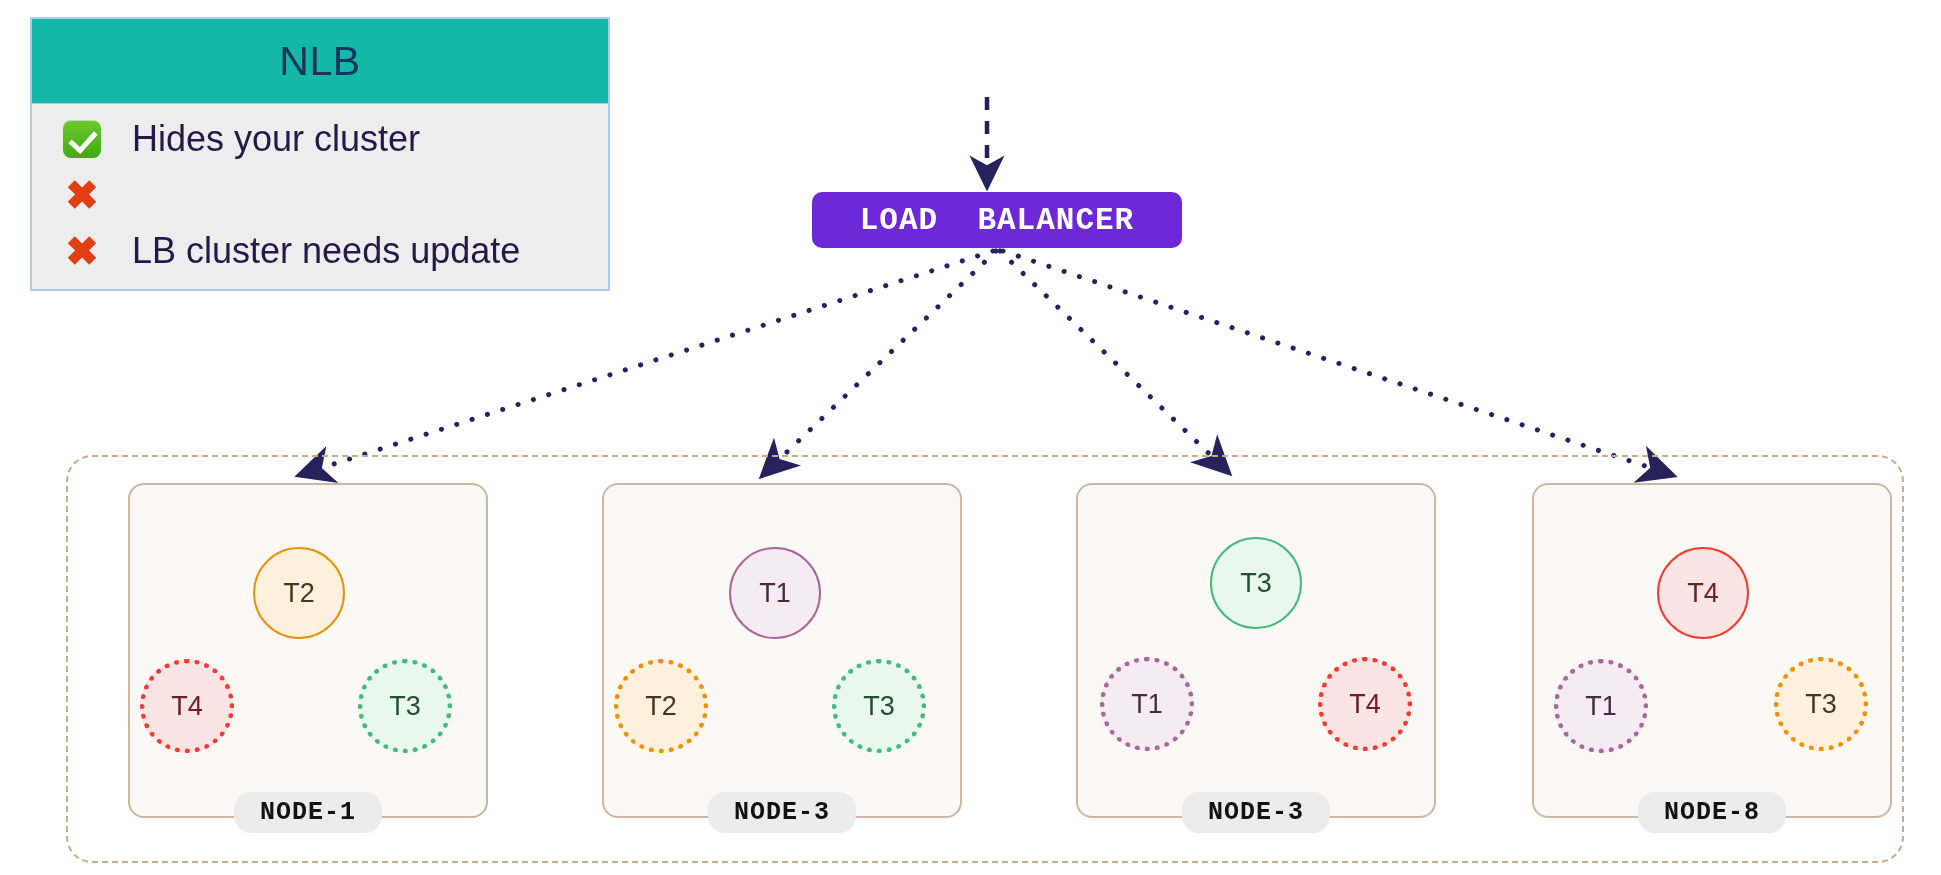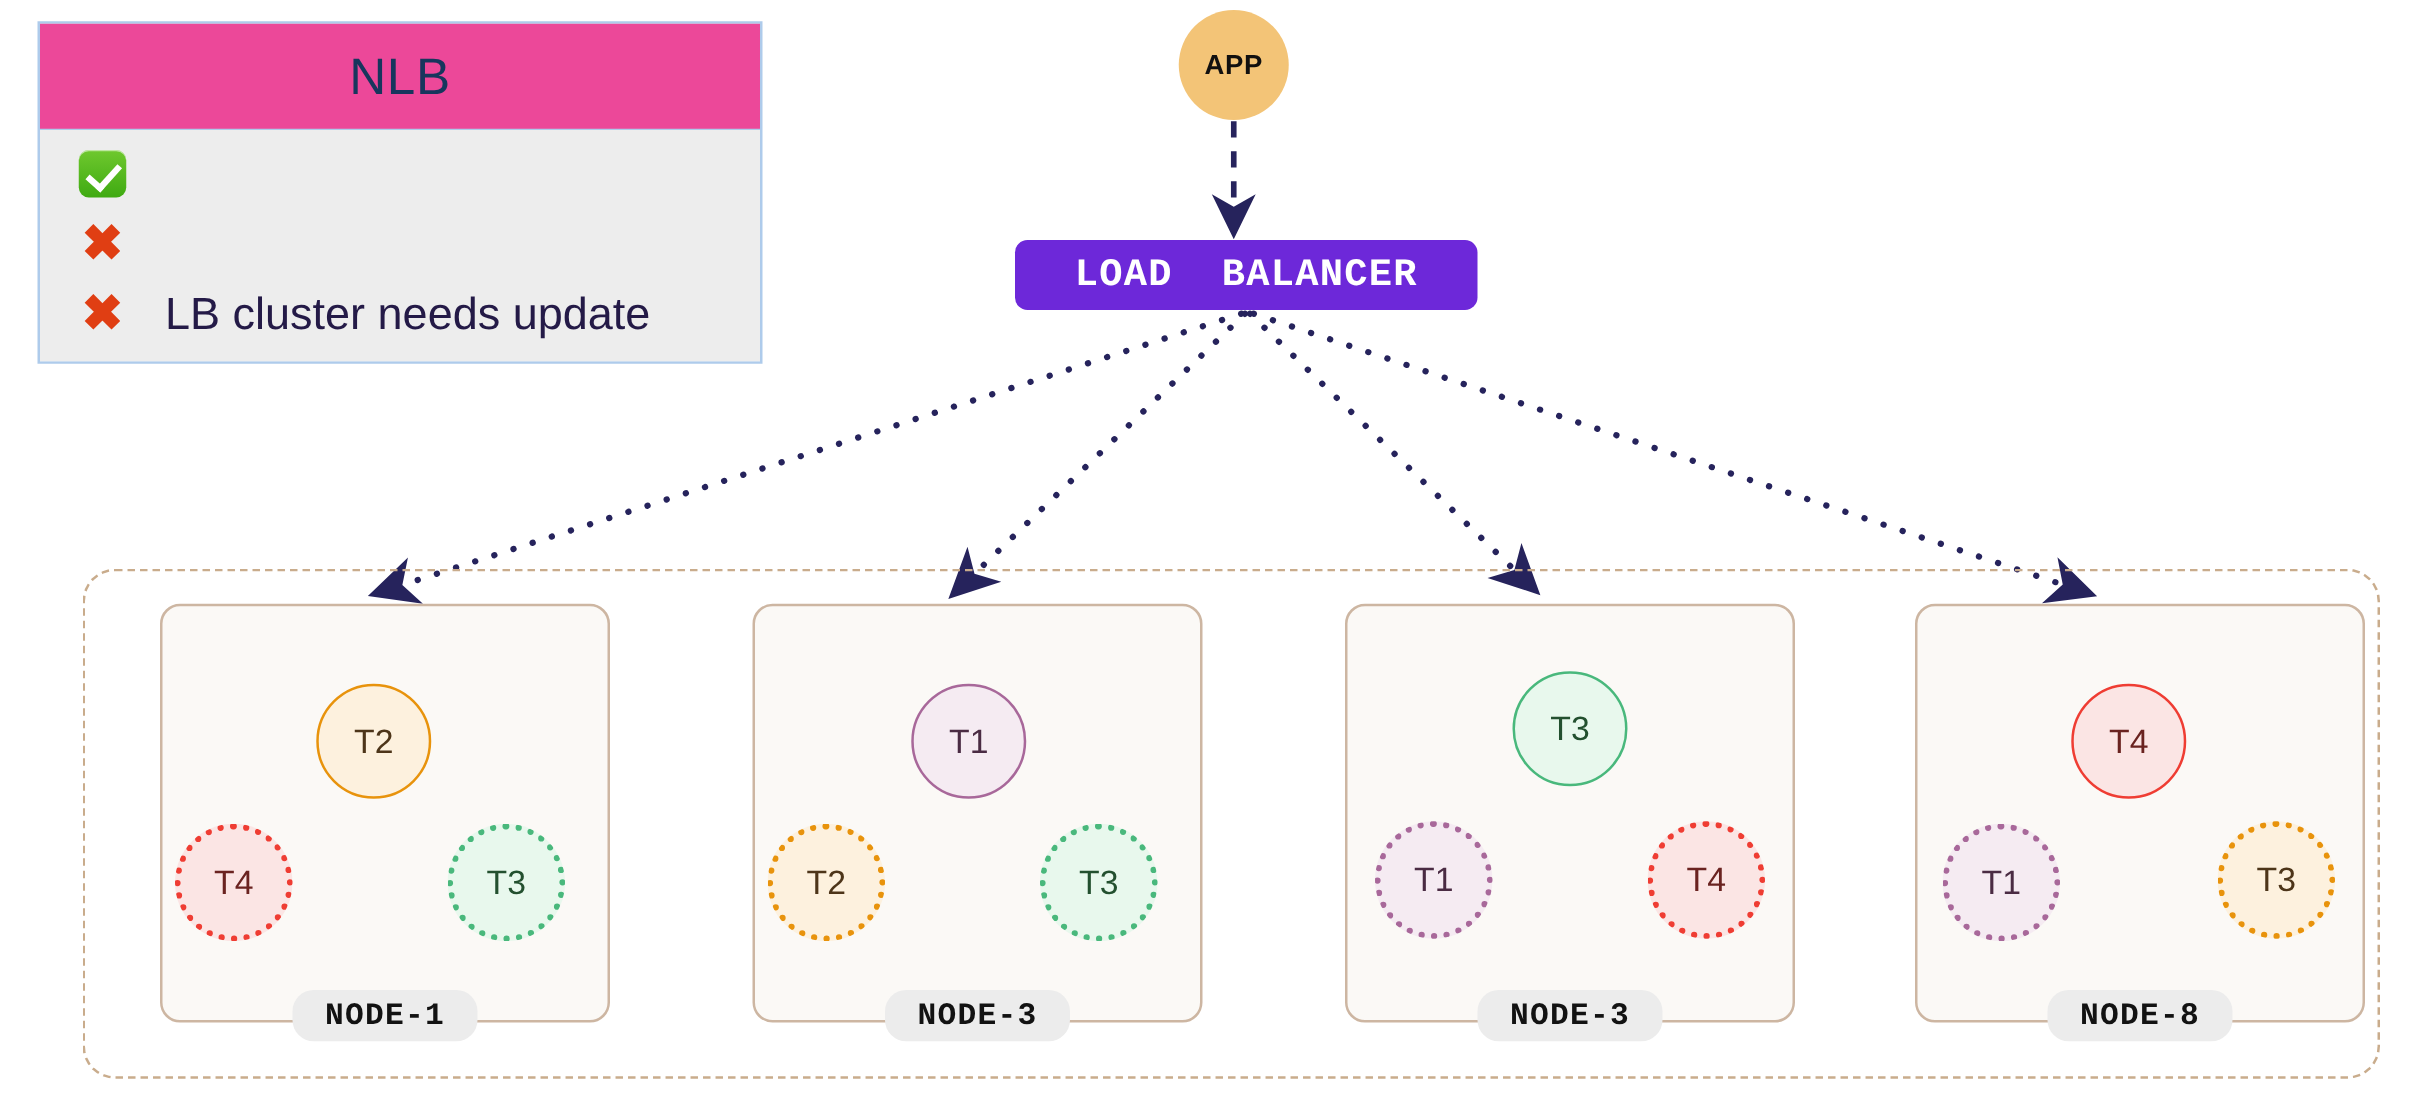--- a/index.html
+++ b/index.html
@@ -39,21 +39,21 @@
     width: 580px;
     border: 2px solid #aecbeb;
     box-sizing: border-box;
     background: #ffffff;
   }
   .legend-header {
     height: 84px;
     display: flex;
     align-items: center;
     justify-content: center;
-    background: #ec4899;
+    background: #14b8a6;
     border-bottom: 1px solid #aecbeb;
   }
   .legend-title {
     font-size: 41px;
     color: #17365d;
     letter-spacing: 0.5px;
   }
   .legend-body {
     background: #ededed;
     padding: 7px 0 10px 0;
@@ -229,39 +229,39 @@
   <div class="legend-box">
     <div class="legend-header">
       <div class="legend-title">NLB</div>
     </div>
     <div class="legend-body">
 
       <div class="legend-row">
         <span class="legend-mark">
           <span class="mark-check"></span>
         </span>
+        <span class="legend-text">Hides your cluster</span>
       </div>
 
       <div class="legend-row">
         <span class="legend-mark">
           <span class="mark-cross">✖</span>
         </span>
       </div>
 
       <div class="legend-row">
         <span class="legend-mark">
           <span class="mark-cross">✖</span>
         </span>
         <span class="legend-text">LB cluster needs update</span>
       </div>
 
     </div>
   </div>
 
-  <div class="app-node">APP</div>
 
   <div class="lb-box">LOAD  BALANCER</div>
 
   <div class="cluster"></div>
 
   <div id="nodes-holder">
       <div class="node" style="left: 104px;">
         <div class="task solid" style="left: 123px; top: 62px; border-color: rgb(232, 147, 12); background: rgb(253, 241, 222); color: rgb(77, 53, 25);">T2</div>
         <div class="task ghost" style="left: 10px; top: 174px; border-color: rgb(239, 61, 51); background: rgb(251, 229, 228); color: rgb(106, 35, 32);">T4</div>
         <div class="task ghost" style="left: 228px; top: 174px; border-color: rgb(73, 184, 124); background: rgb(232, 248, 237); color: rgb(35, 80, 47);">T3</div>

